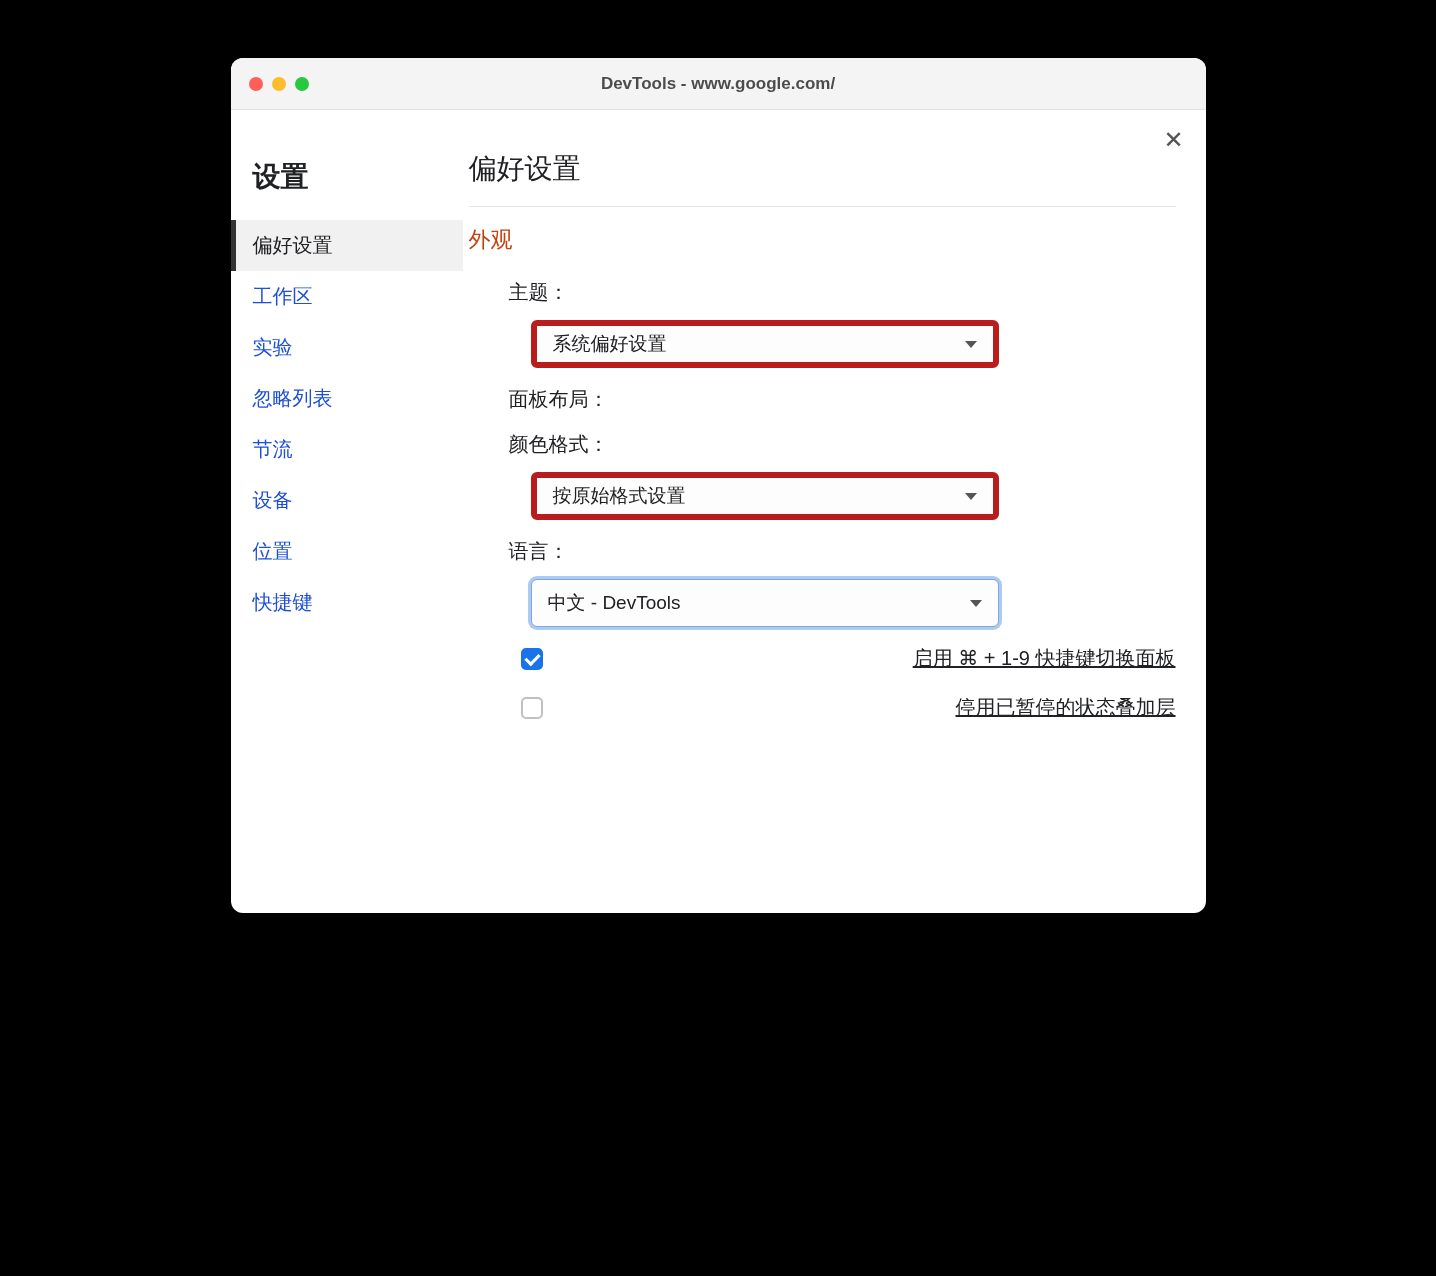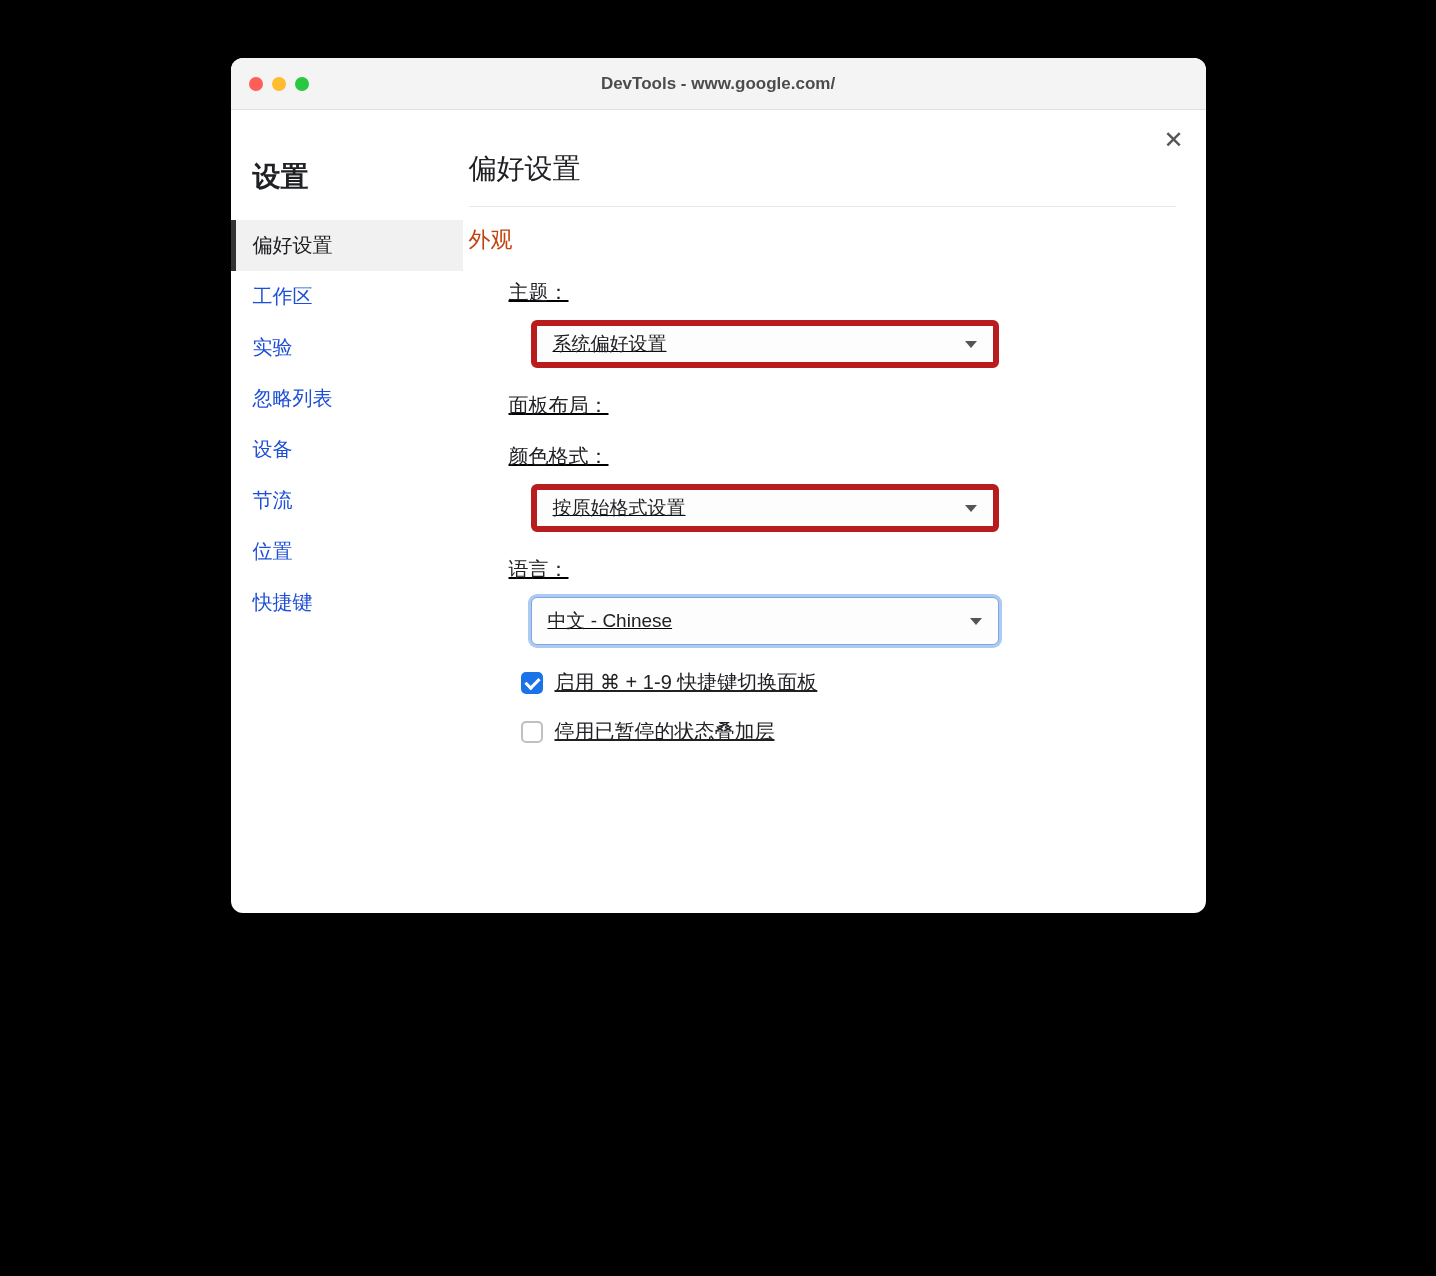--- a/index.html
+++ b/index.html
@@ -1,18 +1,19 @@
 <!DOCTYPE html>
 <html><head>
   <meta charset="utf-8">
   <style>
     * {
       box-sizing: border-box;
       margin: 0;
       padding: 0;
+      justify-content: space-between;
     }
     body {
       background: #000;
       font-family: -apple-system, BlinkMacSystemFont, "Segoe UI", Helvetica, Arial, sans-serif;
       width: 1436px;
       height: 1276px;
       display: flex;
       align-items: flex-start;
       justify-content: center;
       padding-top: 58px;
@@ -108,22 +109,21 @@
       border-bottom: 1px solid #e6e6e6;
       margin-bottom: 18px;
     }
     .section-title {
       font-size: 22px;
       color: #c2410c;
       margin-bottom: 24px;
     }
     .field-group {
       padding-left: 40px;
-      margin-bottom: 24px;
-      text-decoration: underline;
+      margin-bottom: 18px;
     }
     .field-label {
       font-size: 20px;
       color: #202124;
       margin-bottom: 14px;
     }
     .select-wrap {
       padding-left: 22px;
     }
     .select {
@@ -210,24 +210,24 @@
       <div class="sidebar-item">
         <span>工作区</span>
       </div>
       <div class="sidebar-item">
         <span>实验</span>
       </div>
       <div class="sidebar-item">
         <span>忽略列表</span>
       </div>
       <div class="sidebar-item">
+        <span>节流</span>
+      </div>
+      <div class="sidebar-item">
         <span>设备</span>
-      </div>
-      <div class="sidebar-item">
-        <span>节流</span>
       </div>
       <div class="sidebar-item">
         <span>位置</span>
       </div>
       <div class="sidebar-item">
         <span>快捷键</span>
       </div>
     </div>
 
     <div class="main">
@@ -255,21 +255,21 @@
             <span>按原始格式设置</span>
             <span class="caret"></span>
           </div>
         </div>
       </div>
 
       <div class="field-group">
         <div class="field-label">语言：</div>
         <div class="select-wrap">
           <div class="select focused">
-            <span>中文 - Chinese</span>
+            <span>中文 - DevTools</span>
             <span class="caret"></span>
           </div>
         </div>
       </div>
 
       <div class="checkbox-row">
         <div class="checkbox checked"></div>
         <span>启用 ⌘ + 1-9 快捷键切换面板</span>
       </div>
 

